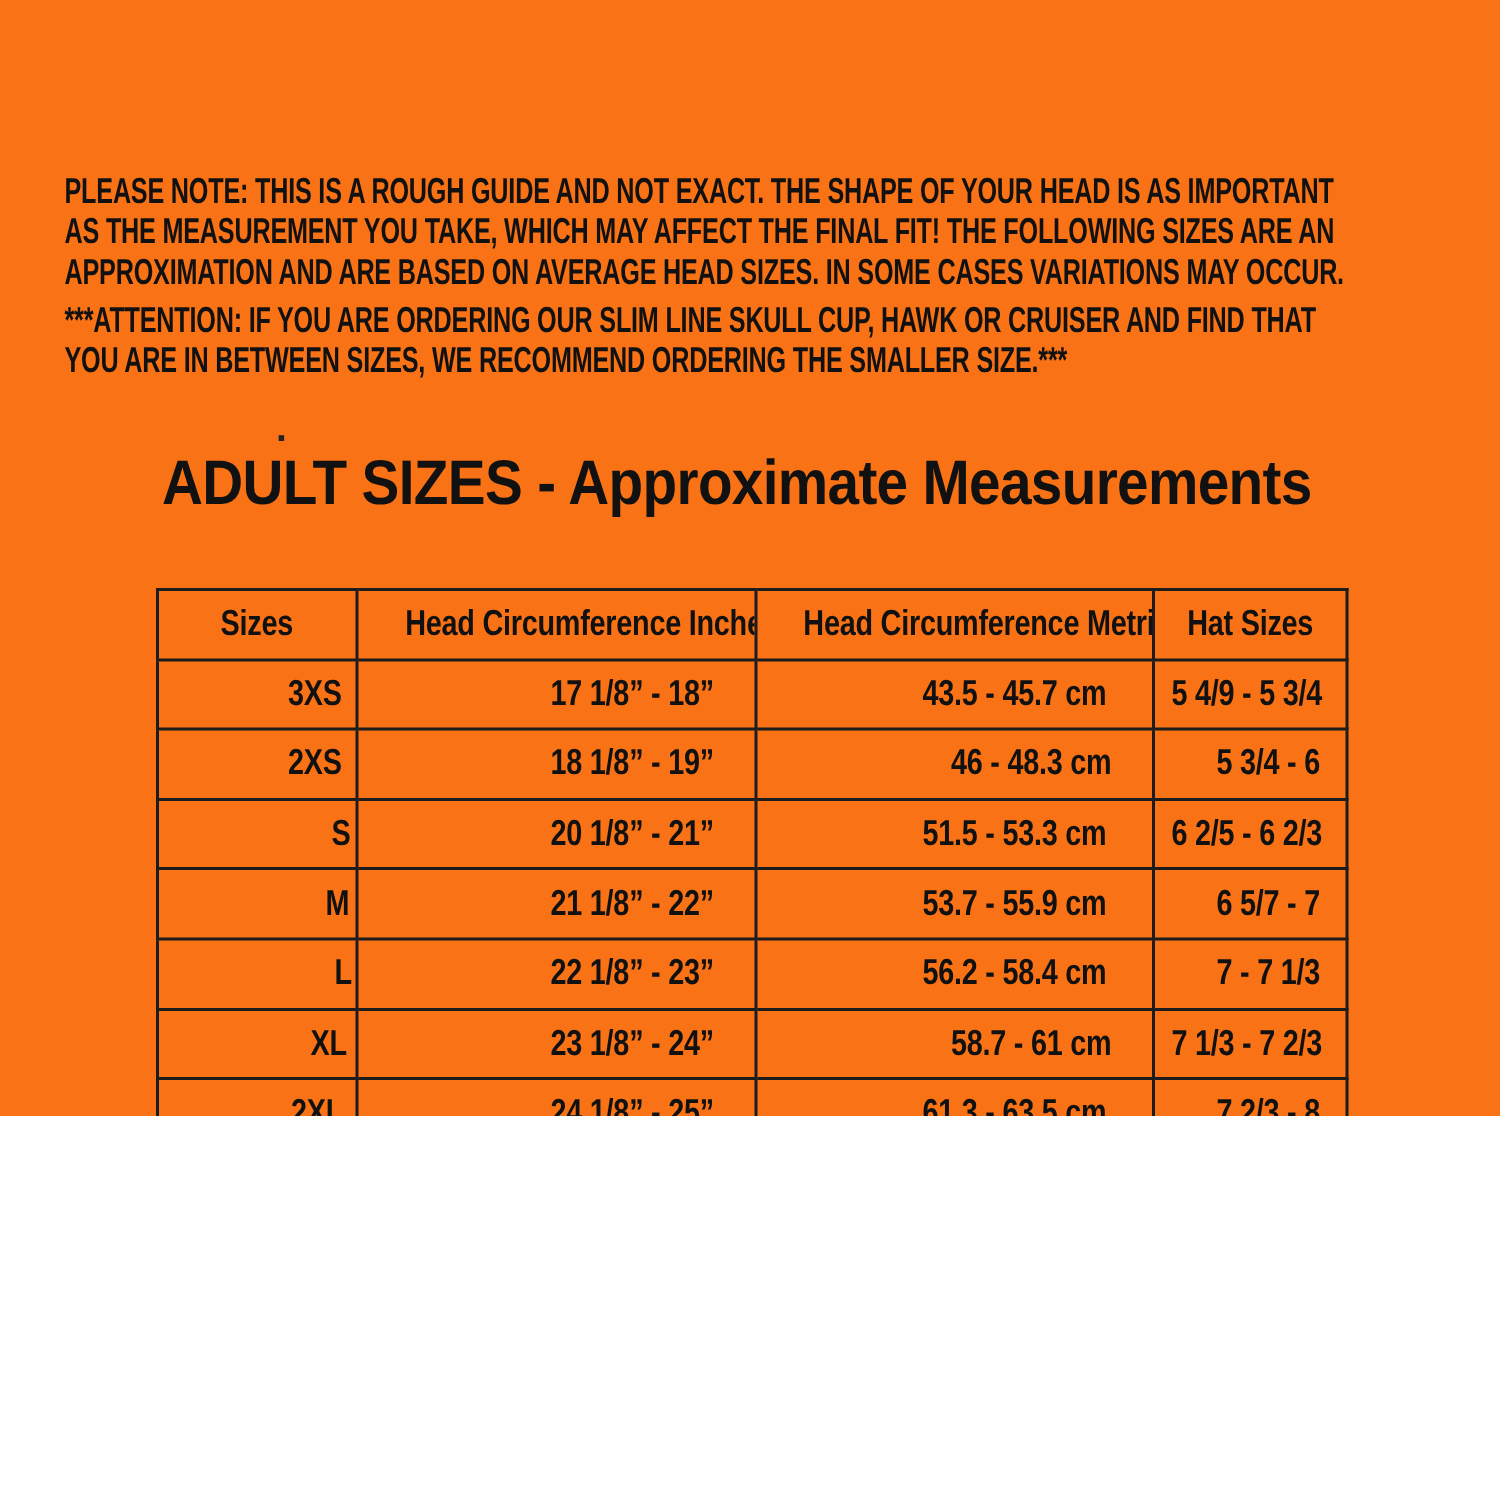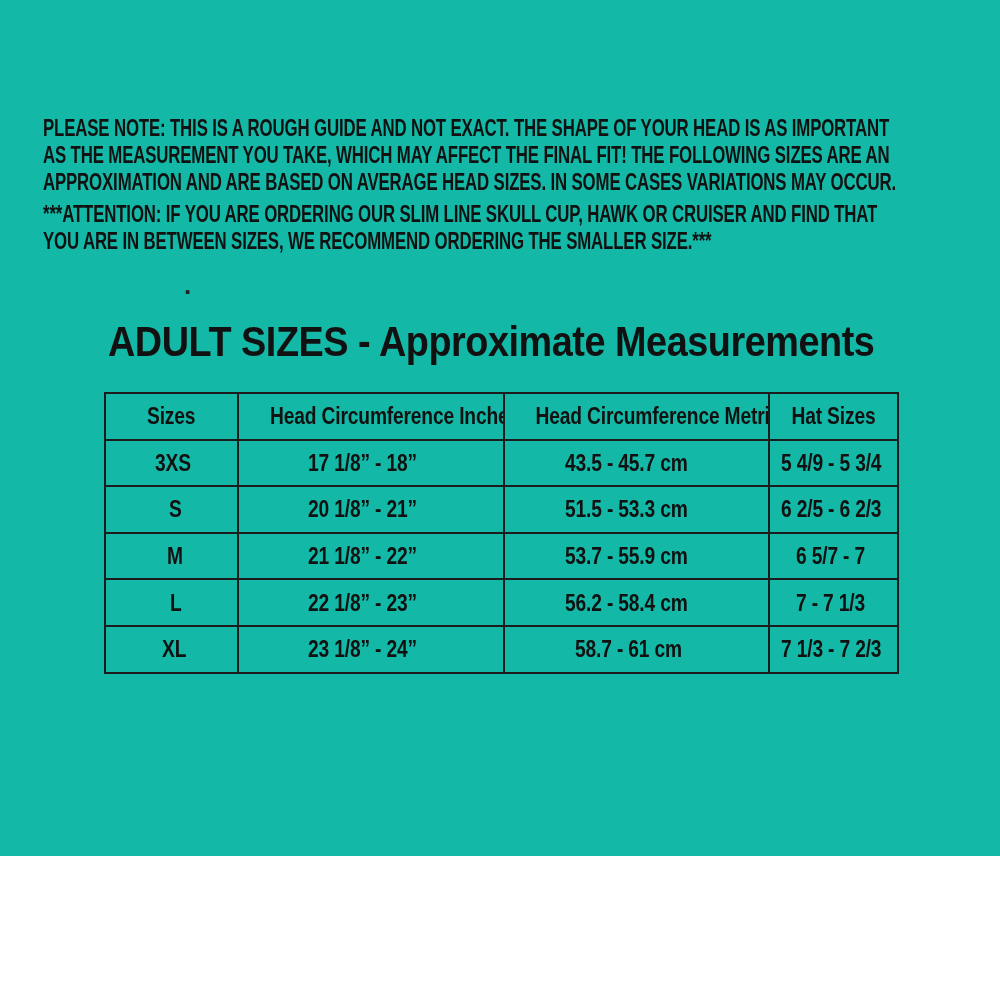--- a/index.html
+++ b/index.html
@@ -1,20 +1,20 @@
 <!DOCTYPE html>
 <html><head>
 <meta charset="utf-8">
 <style>
   html, body { margin: 0; padding: 0; background: #ffffff; }
   .page {
     position: relative;
     width: 1000px;
-    height: 856px;
-    background: #14b8a6;
+    height: 744px;
+    background: #f97316;
     color: #111111;
     font-family: "Liberation Sans", "DejaVu Sans", sans-serif;
     overflow: hidden;
   }
   
   .cx {
     display: inline-block;
     white-space: pre;
     font-weight: 700;
     transform-origin: 0 0;
@@ -32,21 +32,21 @@
   .stray {
     position: absolute;
     left: 184px;
     top: 272px;
     font-size: 26px;
     font-weight: 700;
     line-height: 26px;
     color: #222;
   }
 
-  .title-block { position: absolute; left: 108px; top: 320px; }
+  .title-block { position: absolute; left: 108px; top: 300px; }
   .title-block .cx {
     font-size: 42px;
     line-height: 44px;
     letter-spacing: -0.5px;
     transform: scaleX(0.90);
   }
 
   table.size-table {
     position: absolute;
     left: 104px;
@@ -61,21 +61,21 @@
   .size-table col.c4 { width: 129px; }
   .size-table th, .size-table td {
     border: 2px solid #1c1c1c;
     height: 44.6px;
     padding: 0;
     vertical-align: middle;
     overflow: hidden;
     margin-left: 40px;
   }
   .size-table th { text-align: center; }
-  .size-table td { text-align: center; padding-left: 11px; }
+  .size-table td { text-align: right; padding-left: 11px; }
   .cell {
     display: inline-block;
     white-space: pre;
     font-weight: 700;
     font-size: 24px;
     letter-spacing: -0.2px;
     transform: scaleX(0.80);
     transform-origin: 0 50%;
   }
   th .cell { transform-origin: 50% 50%; }
@@ -118,20 +118,26 @@
       </tr>
     </thead>
     <tbody>
       <tr>
         <td><span class="cell">3XS</span></td>
         <td><span class="cell">17 1/8” - 18”</span></td>
         <td><span class="cell">43.5 - 45.7 cm</span></td>
         <td><span class="cell">5 4/9 - 5 3/4</span></td>
       </tr>
       <tr>
+        <td><span class="cell">2XS</span></td>
+        <td><span class="cell">18 1/8” - 19”</span></td>
+        <td><span class="cell">46 - 48.3 cm</span></td>
+        <td><span class="cell">5 3/4 - 6</span></td>
+      </tr>
+      <tr>
         <td><span class="cell">S</span></td>
         <td><span class="cell">20 1/8” - 21”</span></td>
         <td><span class="cell">51.5 - 53.3 cm</span></td>
         <td><span class="cell">6 2/5 - 6 2/3</span></td>
       </tr>
       <tr>
         <td><span class="cell">M</span></td>
         <td><span class="cell">21 1/8” - 22”</span></td>
         <td><span class="cell">53.7 - 55.9 cm</span></td>
         <td><span class="cell">6 5/7 - 7</span></td>
@@ -141,16 +147,22 @@
         <td><span class="cell">22 1/8” - 23”</span></td>
         <td><span class="cell">56.2 - 58.4 cm</span></td>
         <td><span class="cell">7 - 7 1/3</span></td>
       </tr>
       <tr>
         <td><span class="cell">XL</span></td>
         <td><span class="cell">23 1/8” - 24”</span></td>
         <td><span class="cell">58.7 - 61 cm</span></td>
         <td><span class="cell">7 1/3 - 7 2/3</span></td>
       </tr>
+      <tr>
+        <td><span class="cell">2XL</span></td>
+        <td><span class="cell">24 1/8” - 25”</span></td>
+        <td><span class="cell">61.3 - 63.5 cm</span></td>
+        <td><span class="cell">7 2/3 - 8</span></td>
+      </tr>
     </tbody>
   </table>
 
 </div>
 
 </body></html>

